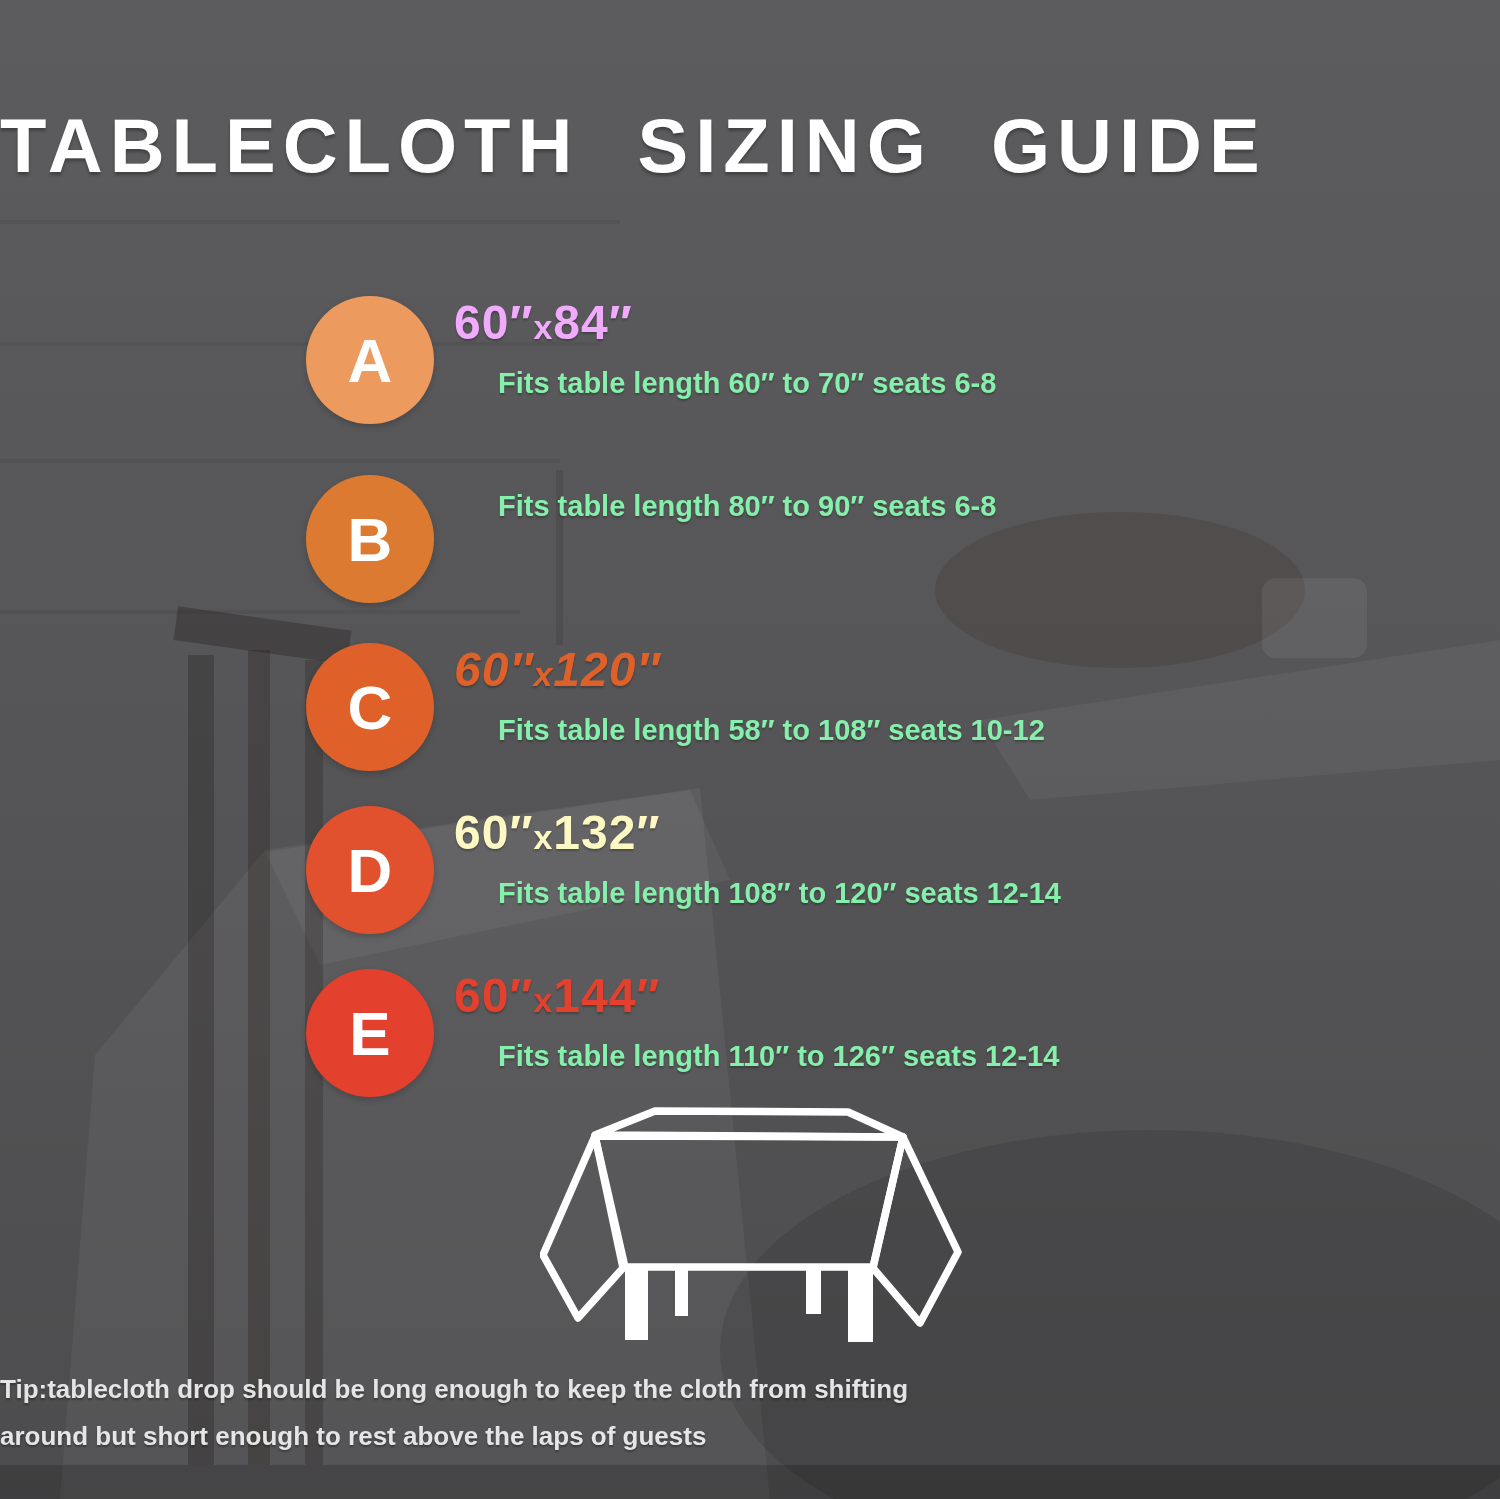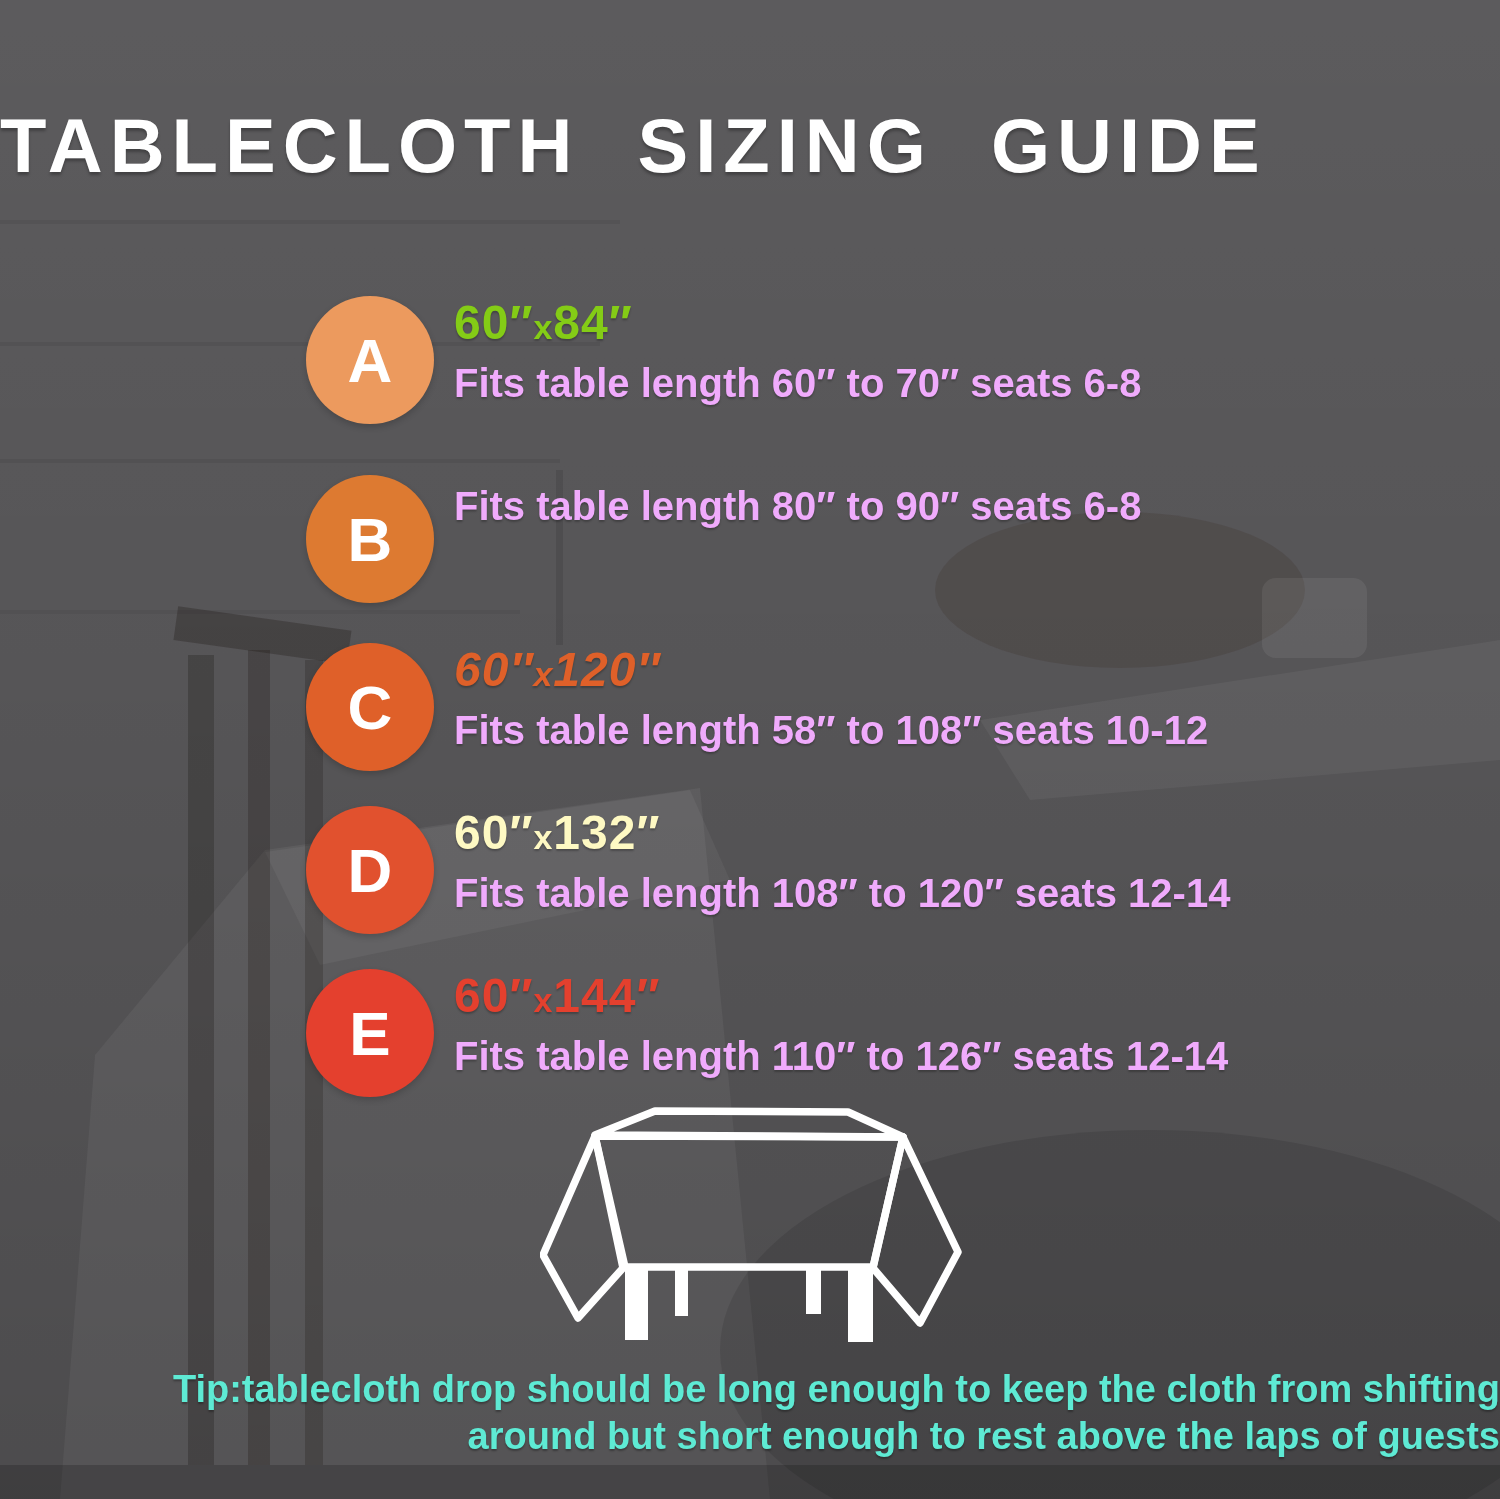--- a/index.html
+++ b/index.html
@@ -40,33 +40,34 @@
   }
   .row-text { margin-left:20px; padding-top:1px; }
   .size-line {
     font-size:48px; font-weight:700; line-height:52px;
     letter-spacing:1px; white-space:nowrap;
     text-shadow:0 2px 2px rgba(0,0,0,0.25);
   }
   .size-sep { font-size:34px; }
   .fits {
     margin-top:8px;
-    color:#f0abfc; font-size:40px; font-weight:700; line-height:45px;
+    color:#86efac; font-size:29px; font-weight:700; line-height:45px;
     white-space:nowrap;
     text-shadow:0 2px 2px rgba(0,0,0,0.25);
+    margin-left:44px;
   }
   .table-art {
     position:absolute; left:540px; top:1095px;
     width:440px; height:270px;
     color:#ffffff;
   }
   .tip {
     position:absolute; left:0; top:1366px; width:100%;
-    text-align:right;
-    color:#5eead4; font-size:38px; font-weight:700; line-height:47px;
+    text-align:left;
+    color:#e5e5e5; font-size:26px; font-weight:700; line-height:47px;
     text-shadow:0 2px 2px rgba(0,0,0,0.3);
   }
 </style>
 </head>
 <body>
 
 <div class="page" style="background-color: rgb(87, 86, 88);">
 
   <svg class="bg-photo" viewBox="0 0 1500 1499" aria-hidden="true">
     <rect x="0" y="220" width="620" height="4" fill="rgba(0,0,0,0.06)"></rect>
@@ -86,21 +87,21 @@
     <ellipse cx="1150" cy="1350" rx="430" ry="220" fill="rgba(0,0,0,0.10)"></ellipse>
     <rect x="0" y="1465" width="1500" height="34" fill="rgba(0,0,0,0.18)"></rect>
   </svg>
   <div class="bg-shade"></div>
 
   <div class="title">TABLECLOTH SIZING GUIDE</div>
 
   <div class="size-row row-a">
     <div class="badge" style="background-color: rgb(236, 154, 94);">A</div>
     <div class="row-text">
-      <div class="size-line" style="color: #84cc16;"><span>60″</span><span class="size-sep">x</span><span>84″</span></div>
+      <div class="size-line" style="color: #f0abfc;"><span>60″</span><span class="size-sep">x</span><span>84″</span></div>
       <div class="fits">Fits table length 60″ to 70″ seats 6-8</div>
     </div>
   </div>
 
   <div class="size-row row-b">
     <div class="badge" style="background-color: rgb(221, 122, 49);">B</div>
     <div class="row-text">
       <div class="fits">Fits table length 80″ to 90″ seats 6-8</div>
     </div>
   </div>

